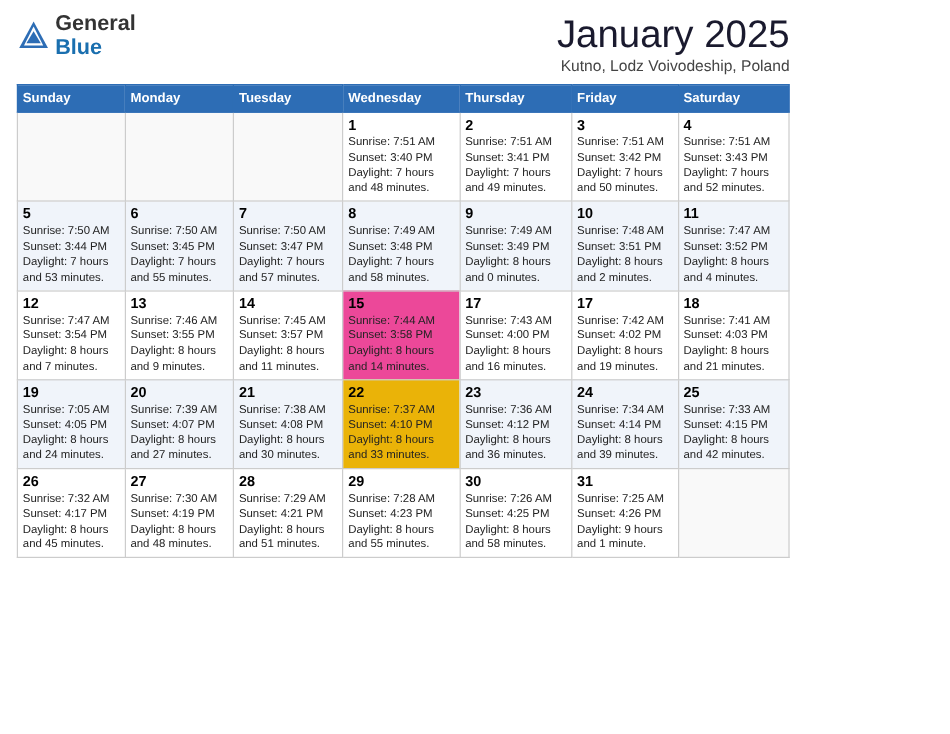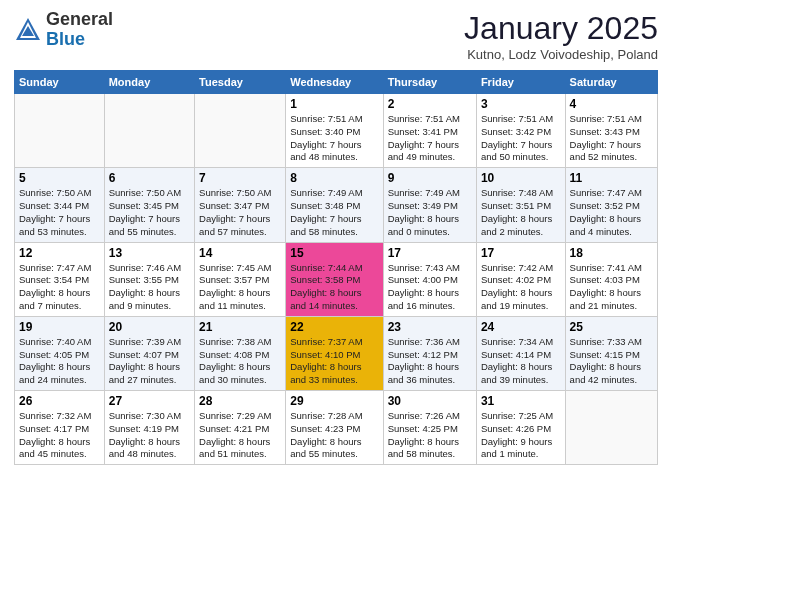--- a/index.html
+++ b/index.html
@@ -260,21 +260,21 @@
             <div class="day-number">18</div>
             <div class="day-info" style="white-space: pre-line;">Sunrise: 7:41 AM
 Sunset: 4:03 PM
 Daylight: 8 hours
 and 21 minutes.</div>
           </td>
         </tr>
         <tr>
           <td style="background: rgb(240, 244, 250);">
             <div class="day-number">19</div>
-            <div class="day-info" style="white-space: pre-line;">Sunrise: 7:40 AM
+            <div class="day-info" style="white-space: pre-line;">Sunrise: 7:05 AM
 Sunset: 4:05 PM
 Daylight: 8 hours
 and 24 minutes.</div>
           </td>
           <td style="background: rgb(240, 244, 250); margin-top: 38px;">
             <div class="day-number">20</div>
             <div class="day-info" style="white-space: pre-line;">Sunrise: 7:39 AM
 Sunset: 4:07 PM
 Daylight: 8 hours
 and 27 minutes.</div>

